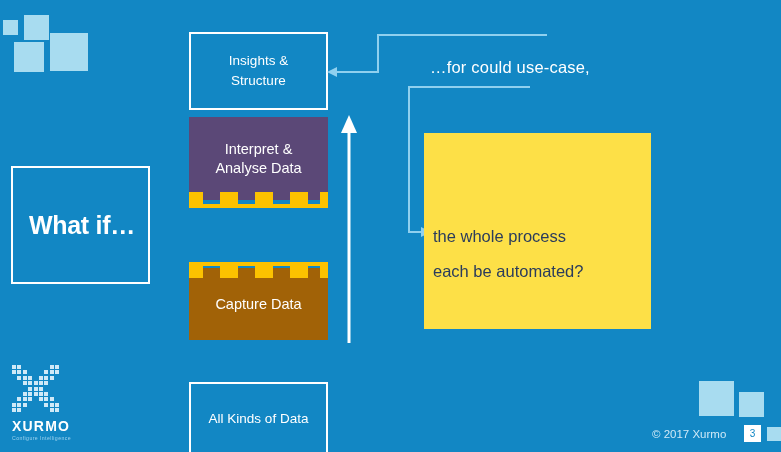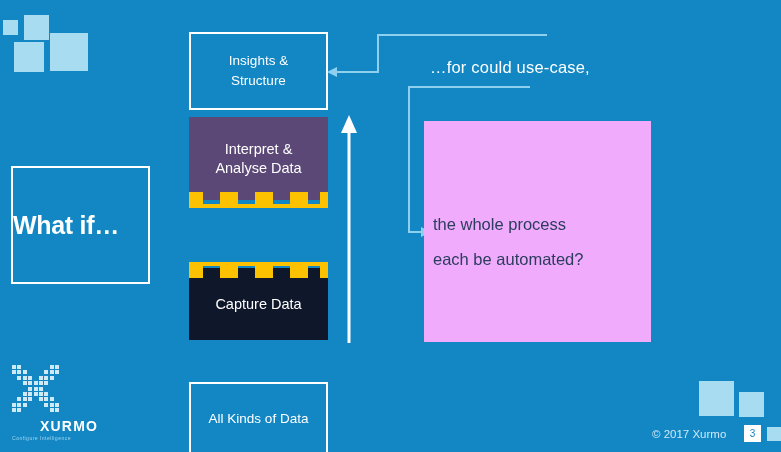--- a/index.html
+++ b/index.html
@@ -36,20 +36,21 @@
     box-sizing:border-box;
     display:flex;
     align-items:center;
     justify-content:flex-start;
   }
   #whatif .txt{
     color:#ffffff;
     font-size:25px;
     font-weight:bold;
     letter-spacing:-0.3px;
+    padding-left:16px;
   }
 
   
   .hollowbox{
     position:absolute;
     border:2px solid #ffffff;
     box-sizing:border-box;
     display:flex;
     align-items:center;
     justify-content:center;
@@ -81,21 +82,21 @@
   #interpret{
     left:189px; top:117px; width:139px; height:83px;
     background:#5b4877;
   }
   #structure{
     left:189px; top:198px; width:139px; height:72px;
     background:#fcc200;
   }
   #capture{
     left:189px; top:268px; width:139px; height:72px;
-    background:#0f172a;
+    background:#a16207;
   }
   
   .castle{position:absolute;left:189px;width:139px;height:16px;}
   #castle-top{top:192px;}
   #castle-bot{top:262px;}
 
   
   #uparrow{position:absolute;left:335px;top:115px;width:28px;height:228px;}
 
   
@@ -108,39 +109,39 @@
     left:430px; top:58px;
     color:#ffffff;
     font-size:16.5px;
     letter-spacing:0.2px;
     white-space:nowrap;
   }
 
   
   #panel{
     position:absolute;
-    left:424px; top:121px;
-    width:227px; height:221px;
-    background:#f0abfc;
+    left:424px; top:133px;
+    width:227px; height:196px;
+    background:#fde047;
   }
   #panel .ptxt{
     position:absolute;
     left:9px; top:86px;
     color:#2b3c5c;
     font-size:16.5px;
     line-height:2.1;
   }
 
   
   #logo{position:absolute;left:12px;top:365px;width:60px;height:76px;}
   #logo .mark{position:relative;width:52px;height:50px;}
   #logo .dot{position:absolute;width:4px;height:4px;background:#cfe9f7;}
   #logo .name{
     color:#ffffff;font-size:14px;font-weight:bold;
-    letter-spacing:1.2px;margin-top:3px;margin-left:28px;
+    letter-spacing:1.2px;margin-top:3px;
   }
   #logo .tag{
     color:#9ed3ef;font-size:5.2px;letter-spacing:0.4px;margin-top:1px;
   }
 
   
   #copy{
     position:absolute;left:652px;top:428px;
     color:#cfe9f7;font-size:11.5px;white-space:nowrap;
   }

